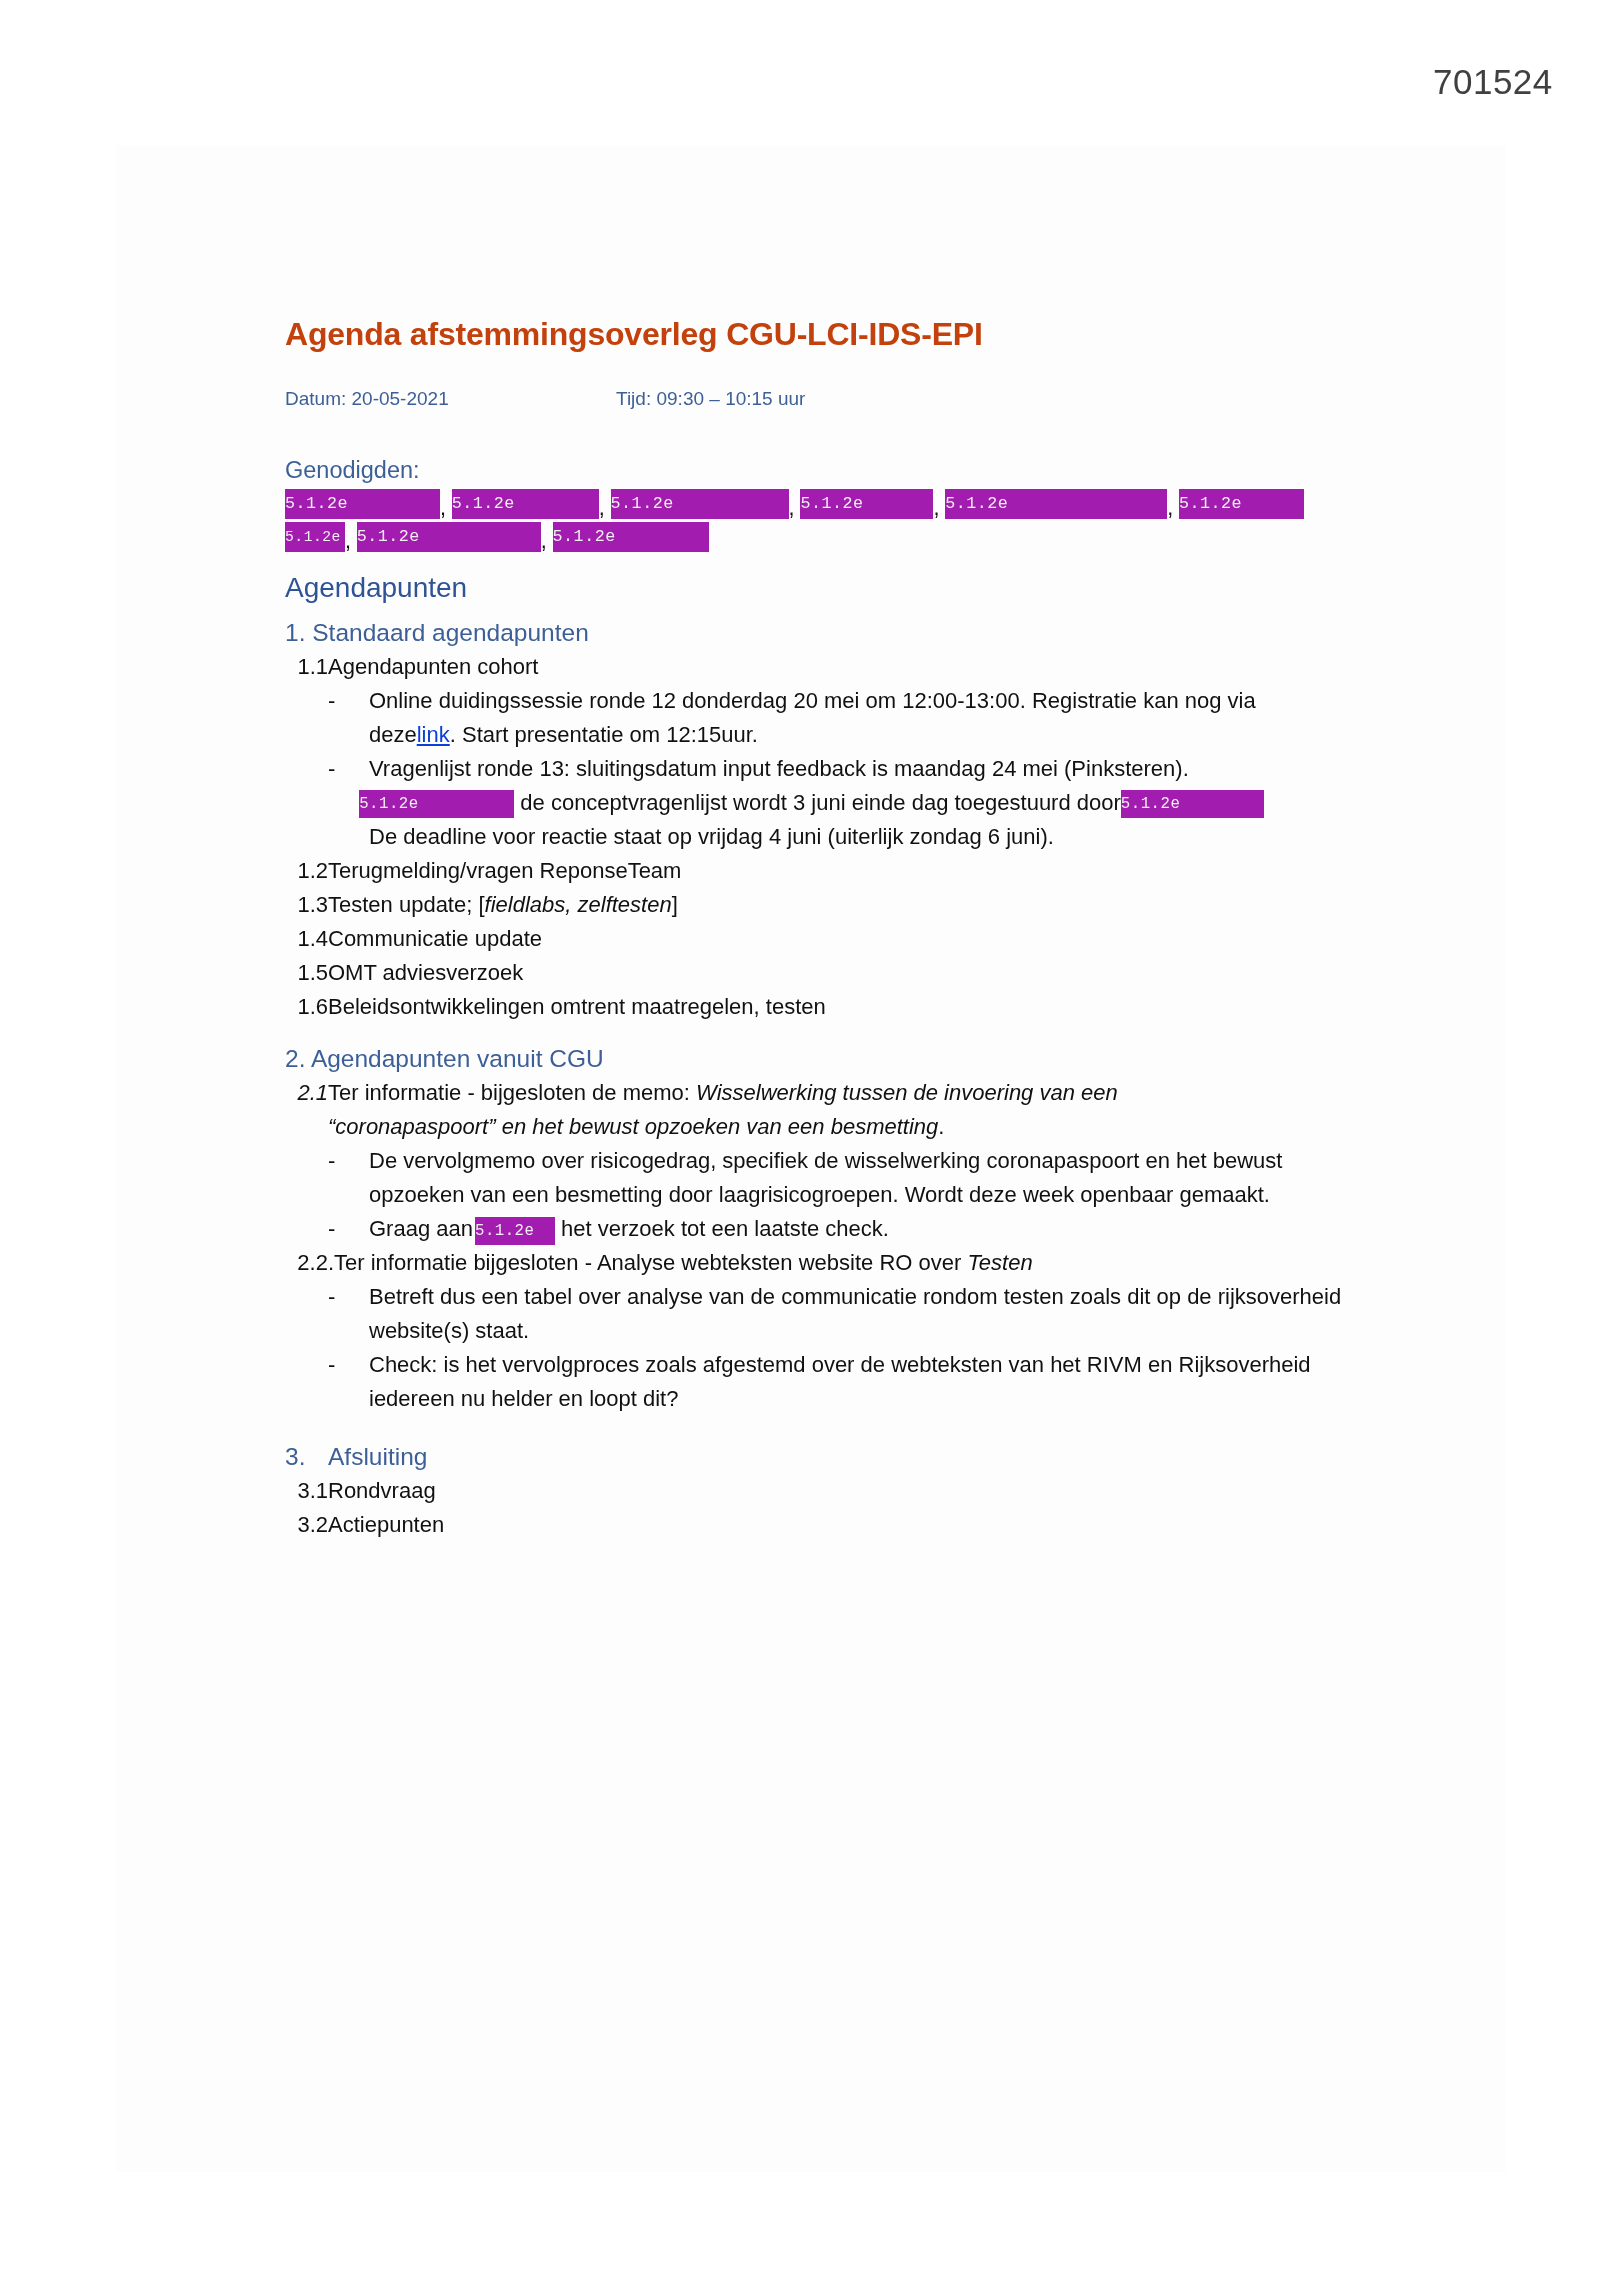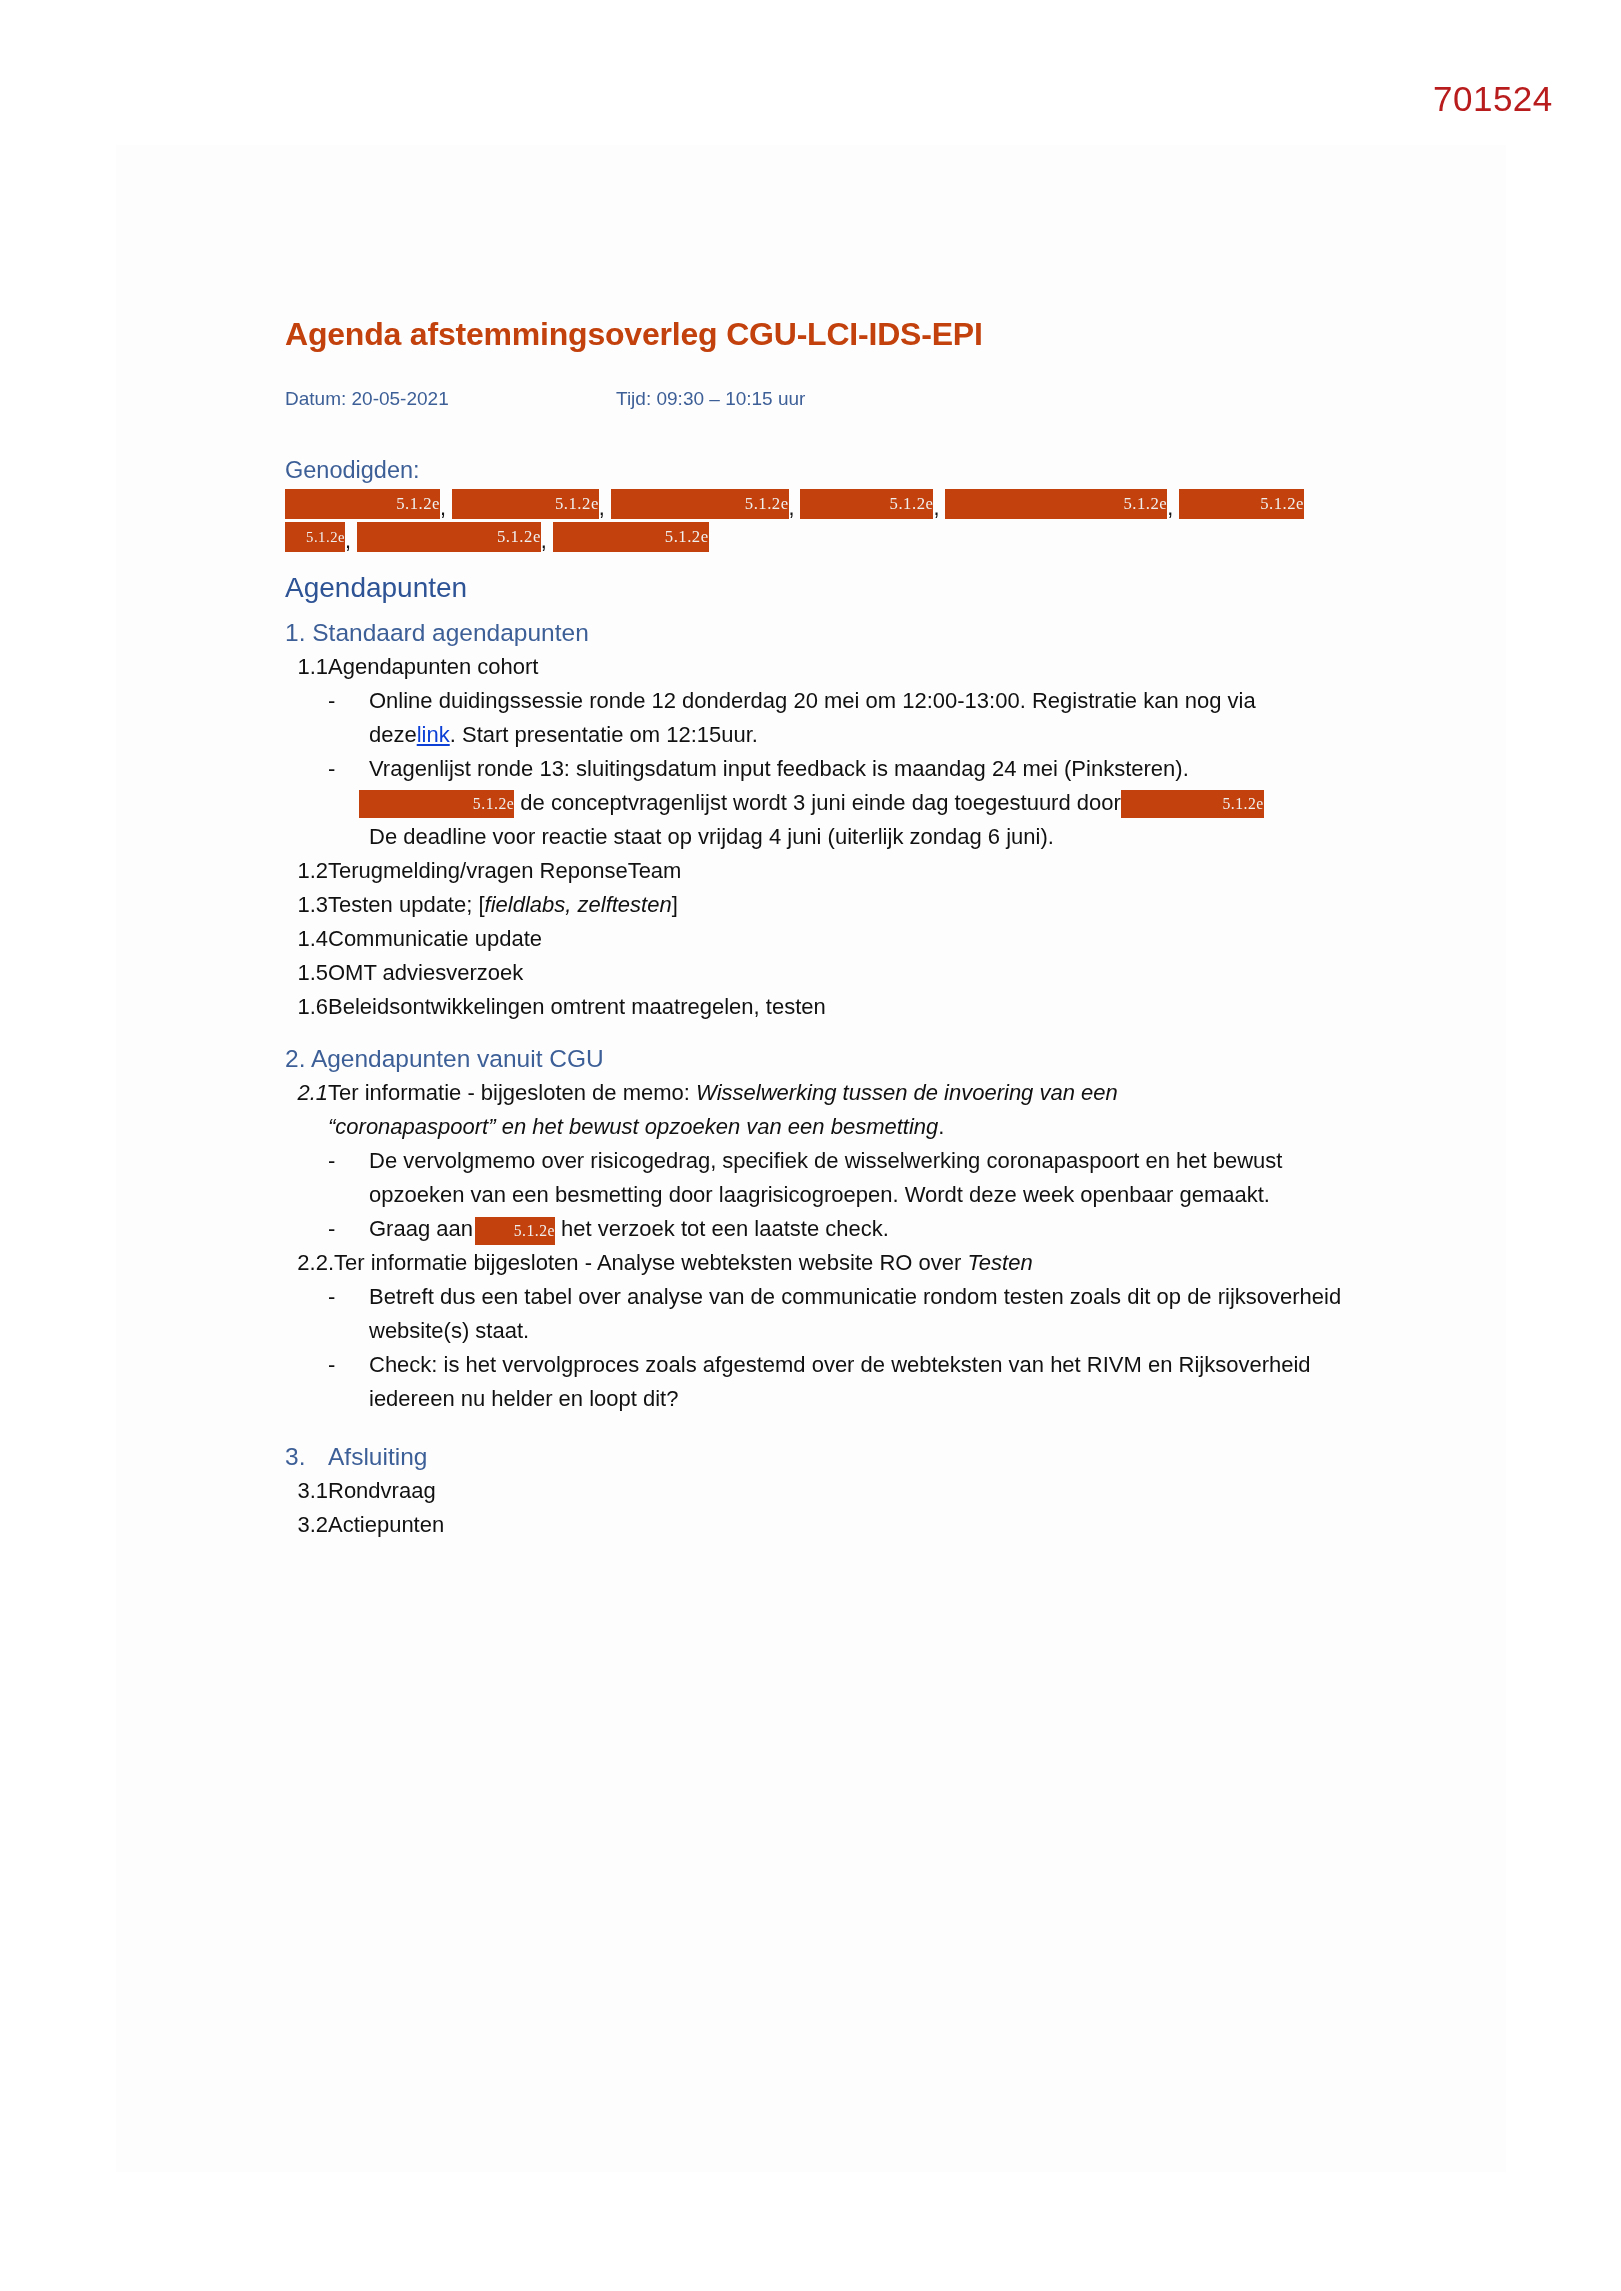--- a/index.html
+++ b/index.html
@@ -7,39 +7,39 @@
       width: 1621px; height: 2292px; position: relative; overflow: hidden;
       background: #ffffff;
       font-family: "Liberation Sans", sans-serif;
       color: #111111;
     }
     .page-shade {
       position: absolute; left: 116px; top: 145px; width: 1390px; height: 2027px;
       background: #fdfdfd;
     }
     .doc-id {
-      position: absolute; left: 1433px; top: 79px;
-      font-family: "Liberation Sans", sans-serif; font-size: 35px; color: #b91c1c;
+      position: absolute; left: 1433px; top: 62px;
+      font-family: "Liberation Sans", sans-serif; font-size: 35px; color: #404040;
       letter-spacing: 0.5px;
     }
     .content {
       position: absolute; left: 285px; top: 312px; width: 1059px;
       font-family: "Liberation Sans", sans-serif;
     }
     .title {
       font-size: 32px; color: #c2410c; line-height: 45px; margin: 0;
       letter-spacing: -0.2px;
     }
     .meta-row { display: flex; font-size: 19px; color: #3d5f97; line-height: 39px; margin-top: 22px; }
     .meta-row .datum { width: 331px; }
     .sub-label { font-size: 23.5px; color: #3d5f97; margin-top: 37px; line-height: 31px; }
     .redact {
-      display: inline-block; background: #c2410c; color: #f0f0f0;
-      font-family: Liberation Serif, serif; font-size: 16.7px;
-      text-align: right; height: 30px; line-height: 30px; vertical-align: middle;
+      display: inline-block; background: #a21caf; color: #f0f0f0;
+      font-family: Liberation Mono, monospace; font-size: 16.7px;
+      text-align: left; height: 30px; line-height: 30px; vertical-align: middle;
       letter-spacing: 0.5px;
     }
     .invitees { line-height: 33px; }
     .invitees .row { display: flex; align-items: flex-end; height: 33px; }
     .comma { font-size: 21.6px; width: 11.8px; text-align: left; line-height: 21.6px; padding-bottom: 0; }
     .h1 { font-size: 28px; color: #2f5496; margin-top: 14px; line-height: 43px; }
     .h2 { font-size: 24.5px; color: #3d5f97; line-height: 35px; margin-top: 5.9px; }
     .h2.sec2 { margin-top: 17.6px; }
     .h2.sec3 { margin-top: 23px; }
     .item { font-size: 22px; line-height: 34px; color: #111; }

